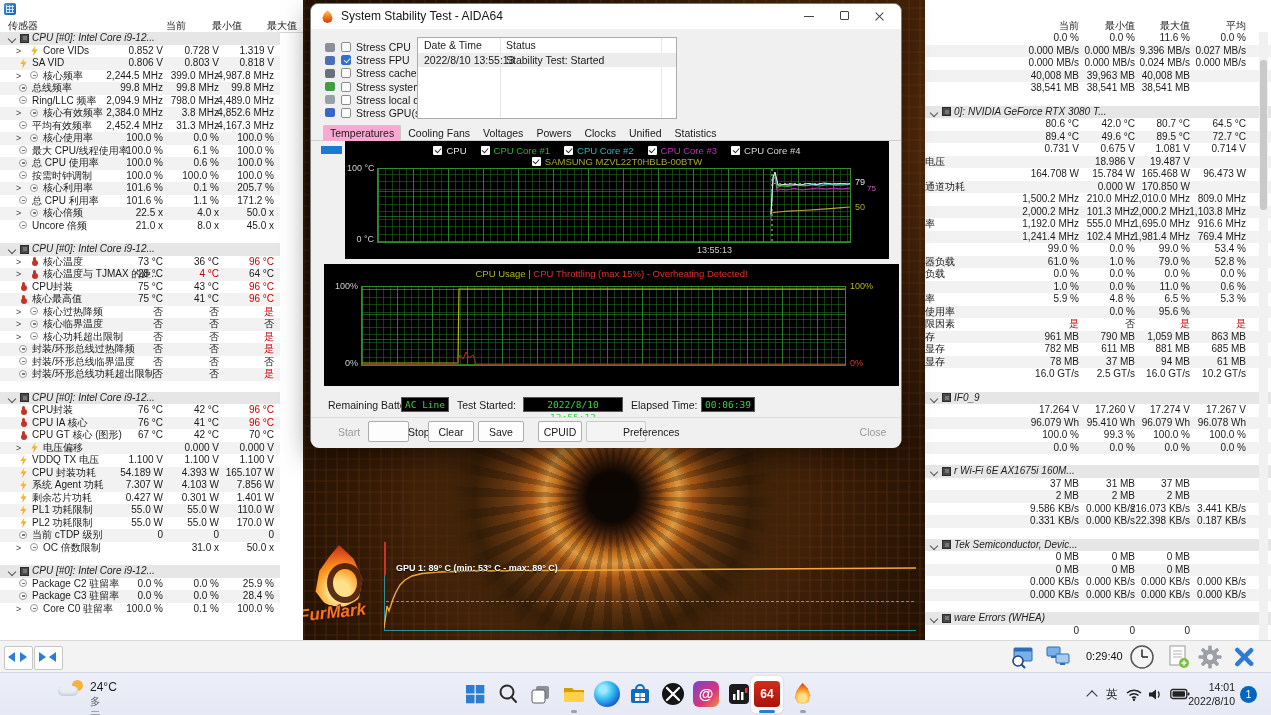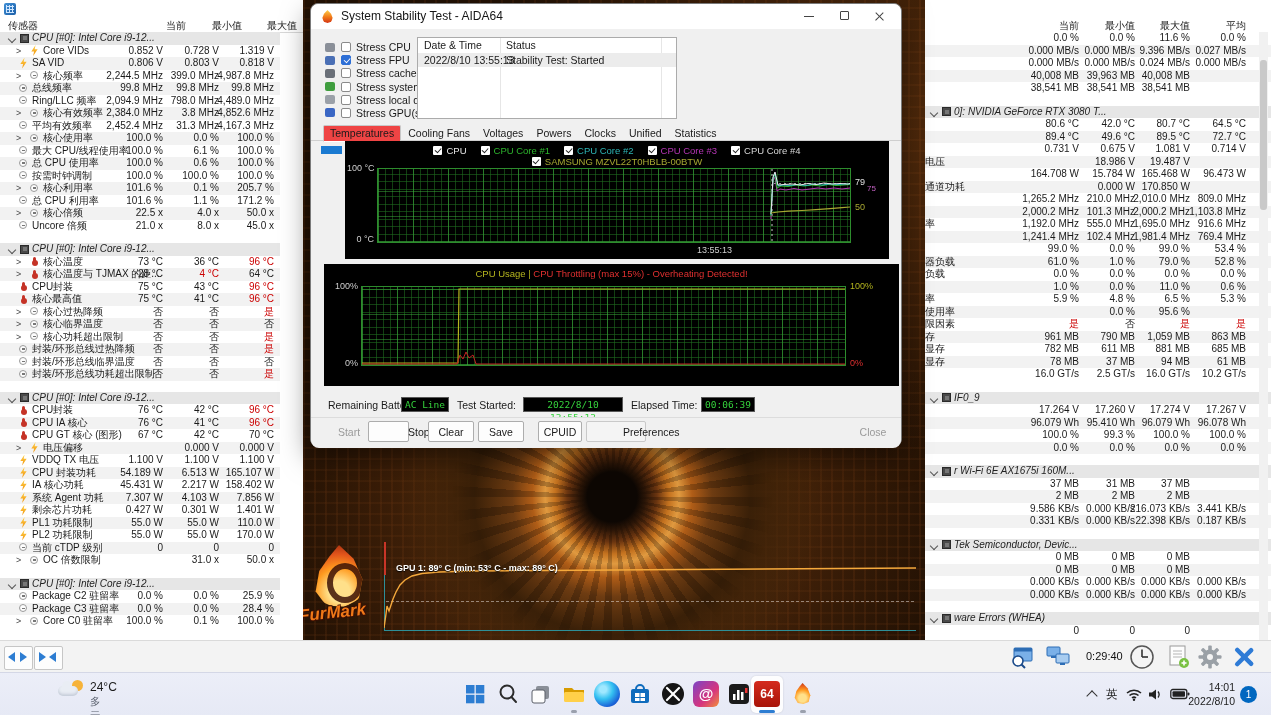--- a/index.html
+++ b/index.html
@@ -103,21 +103,21 @@
   
   .a-listbox{position:absolute;left:106px;top:8px;width:260px;height:82px;background:#fff;border:1px solid #ababab;box-sizing:border-box;font-size:10.5px;}
   .lb-hdr{position:absolute;left:0;top:0;width:100%;height:15px;border-bottom:1px solid #e2e2e2;color:#1a1a1a;}
   .lb-c1{position:absolute;left:6px;top:1px;} .lb-c2{position:absolute;left:88px;top:1px;}
   .lb-div1{position:absolute;left:82px;top:0;width:1px;height:100%;background:#e6e6e6;}
   .lb-div2{position:absolute;left:243px;top:0;width:1px;height:100%;background:#e6e6e6;}
   .lb-row{position:absolute;left:0;top:15px;width:100%;height:14px;background:#ececec;color:#1a1a1a;}
   
   .a-tabs{position:absolute;left:0;top:96px;width:100%;height:16px;border-bottom:1px solid #cfcfcf;padding-left:12px;box-sizing:border-box;font-size:10.5px;color:#1a1a1a;}
   .a-tab{display:inline-block;padding:1px 6px 2px 6px;margin-right:1px;position:relative;top:0px;}
-  .a-tab.active{background:#ef4444;border:1px solid #c8c8c8;border-bottom:1px solid #fff;border-radius:2px 2px 0 0;}
+  .a-tab.active{background:#f9a8d4;border:1px solid #c8c8c8;border-bottom:1px solid #fff;border-radius:2px 2px 0 0;}
   .a-bluebar{position:absolute;left:10px;top:117px;width:21px;height:8px;background:#1a7ad1;}
   
   .a-graph{position:absolute;background:#000;}
   #g-temp{left:34px;top:112px;width:544px;height:118px;}
   #g-usage{left:13px;top:235px;width:575px;height:122px;}
   .plot{position:absolute;box-sizing:border-box;border:1px solid #2d8c2d;
     background:
       repeating-linear-gradient(90deg, rgba(60,170,60,0.55) 0 1px, rgba(0,0,0,0) 1px 35px),
       repeating-linear-gradient(0deg, rgba(60,170,60,0.5) 0 1px, rgba(0,0,0,0) 1px 25px),
       repeating-linear-gradient(90deg, rgba(30,105,30,0.6) 0 1px, rgba(0,0,0,0) 1px 7px),
@@ -424,29 +424,22 @@
           <span class="ic bolt ico1"></span>
           <span class="lab lab1">VDDQ TX 电压</span>
           <span class="val v1">1.100 V</span>
           <span class="val v2">1.100 V</span>
           <span class="val v3">1.100 V</span>
         </div>
         <div class="lrow alt">
           <span class="ic bolt ico1"></span>
           <span class="lab lab1">CPU 封装功耗</span>
           <span class="val v1">54.189 W</span>
-          <span class="val v2">6.513 W</span>
+          <span class="val v2">4.393 W</span>
           <span class="val v3">165.107 W</span>
-        </div>
-        <div class="lrow">
-          <span class="ic bolt ico1"></span>
-          <span class="lab lab1">IA 核心功耗</span>
-          <span class="val v1">45.431 W</span>
-          <span class="val v2">2.217 W</span>
-          <span class="val v3">158.402 W</span>
         </div>
         <div class="lrow alt">
           <span class="ic bolt ico1"></span>
           <span class="lab lab1">系统 Agent 功耗</span>
           <span class="val v1">7.307 W</span>
           <span class="val v2">4.103 W</span>
           <span class="val v3">7.856 W</span>
         </div>
         <div class="lrow">
           <span class="ic bolt ico1"></span>
@@ -593,21 +586,21 @@
         </div>
         <div class="rrow alt">
           <span class="rlab">通道功耗</span>
           <span class="val v1"></span>
           <span class="val v2">0.000 W</span>
           <span class="val v3">170.850 W</span>
           <span class="val v4"></span>
         </div>
         <div class="rrow">
           <span class="rlab"></span>
-          <span class="val v1">1,265.2 MHz</span>
+          <span class="val v1">1,500.2 MHz</span>
           <span class="val v2">210.0 MHz</span>
           <span class="val v3">2,010.0 MHz</span>
           <span class="val v4">809.0 MHz</span>
         </div>
         <div class="rrow alt">
           <span class="rlab"></span>
           <span class="val v1">2,000.2 MHz</span>
           <span class="val v2">101.3 MHz</span>
           <span class="val v3">2,000.2 MHz</span>
           <span class="val v4">1,103.8 MHz</span>

